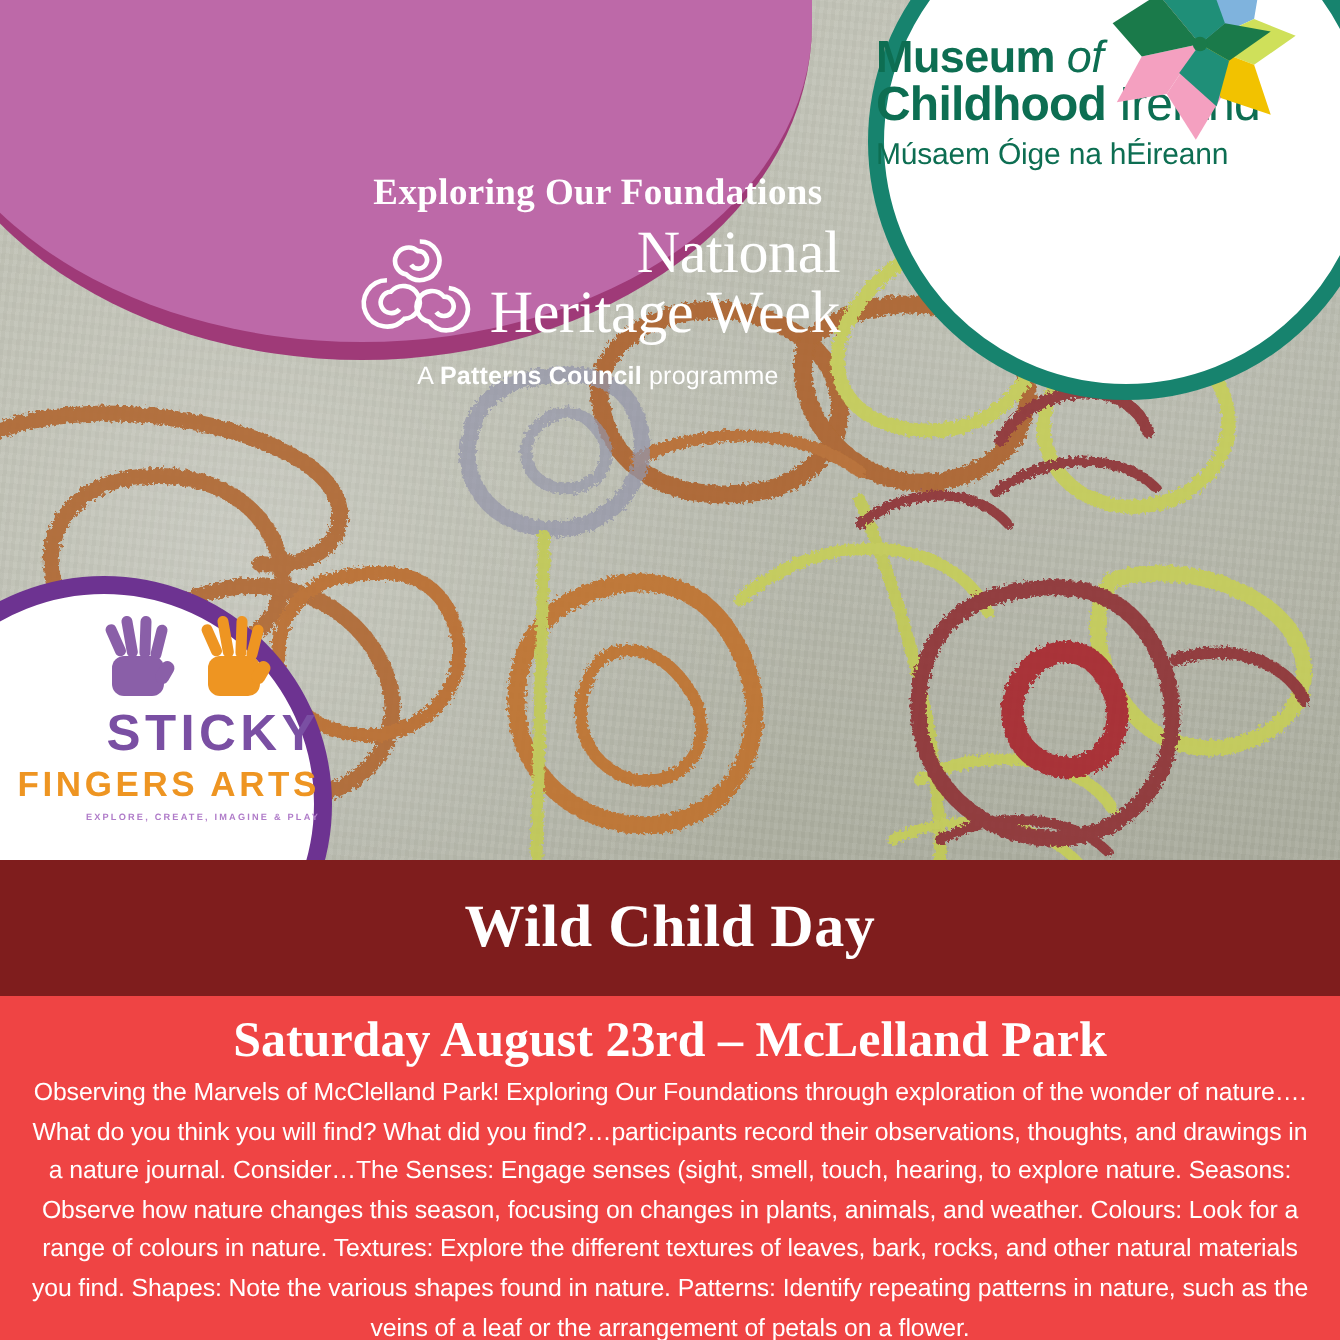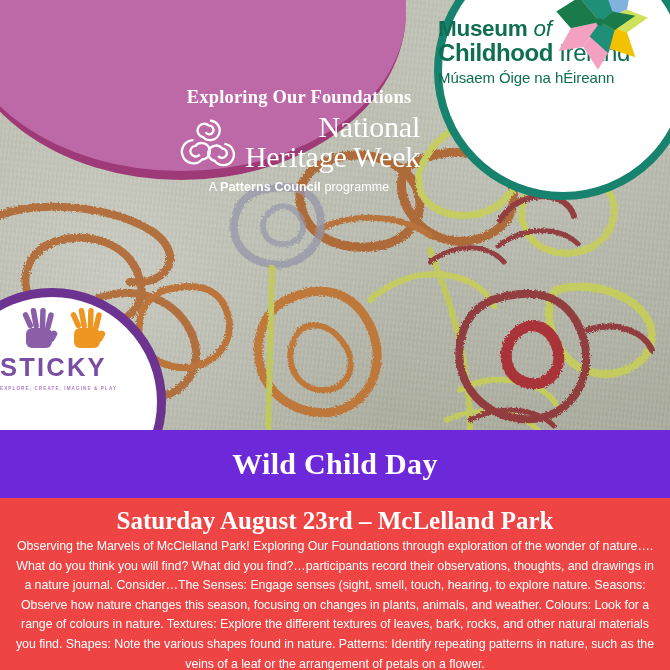--- a/index.html
+++ b/index.html
@@ -117,42 +117,42 @@
     background: #ffffff;
     border: 9px solid #6d3391;
     box-sizing: border-box;
     z-index: 5;
   }
   .sf-inner {
     position: absolute;
     left: 0px; top: 306px;
     width: 160px; height: 120px;
     z-index: 6;
-    text-align: left;
+    text-align: right;
   }
   .sf-hands { height: 48px; position: relative; }
   .sf-sticky {
     font-size: 25.5px; font-weight: bold; color: #7a4fa3;
     letter-spacing: 2.2px; line-height: 1; margin-top: 1px;
   }
   .sf-fingers {
     font-size: 17.5px; font-weight: bold; color: #ee9522;
     letter-spacing: 1.8px; line-height: 1; margin-top: 3px;
   }
   .sf-tag {
     font-size: 4.6px; font-weight: bold; color: #b07cc9;
     letter-spacing: 1.1px; margin-top: 5px;
   }
 
   
   .title-band {
     position: absolute;
     left: 0; top: 430px;
     width: 670px; height: 68px;
-    background: #6d28d9;
+    background: #7f1d1d;
     z-index: 8;
     display: flex; align-items: center; justify-content: center;
   }
   .title-band h1 {
     margin: 0;
     font-family: "Liberation Serif", serif;
     font-weight: bold;
     font-size: 30px;
     color: #ffffff;
     letter-spacing: .3px;
@@ -291,20 +291,21 @@
           <rect x="74" y="22" width="26" height="20" rx="6"></rect>
           <rect x="73" y="6" width="5.5" height="17" rx="2.7" transform="rotate(-24 75 14)"></rect>
           <rect x="80" y="2" width="5.5" height="21" rx="2.7" transform="rotate(-10 82 12)"></rect>
           <rect x="88" y="2" width="5.5" height="21" rx="2.7" transform="rotate(2 90 12)"></rect>
           <rect x="95" y="6" width="5.5" height="18" rx="2.7" transform="rotate(14 97 14)"></rect>
           <rect x="97" y="24" width="7" height="12" rx="3.4" transform="rotate(30 100 30)"></rect>
         </g>
       </svg>
     </div>
     <div class="sf-sticky">STICKY</div>
+    <div class="sf-fingers">FINGERS ARTS</div>
     <div class="sf-tag">EXPLORE, CREATE, IMAGINE &amp; PLAY</div>
   </div>
 
   <div class="title-band">
     <h1>Wild Child Day</h1>
   </div>
 
   <div class="body-band">
     <h2>Saturday August 23rd – McLelland Park</h2>
     <p>Observing the Marvels of McClelland Park! Exploring Our Foundations through exploration of the wonder of nature…. What do you think you will find? What did you find?…participants record their observations, thoughts, and drawings in a nature journal. Consider…The Senses: Engage senses (sight, smell, touch, hearing, to explore nature. Seasons: Observe how nature changes this season, focusing on changes in plants, animals, and weather. Colours: Look for a range of colours in nature. Textures: Explore the different textures of leaves, bark, rocks, and other natural materials you find. Shapes: Note the various shapes found in nature. Patterns: Identify repeating patterns in nature, such as the veins of a leaf or the arrangement of petals on a flower.</p>

